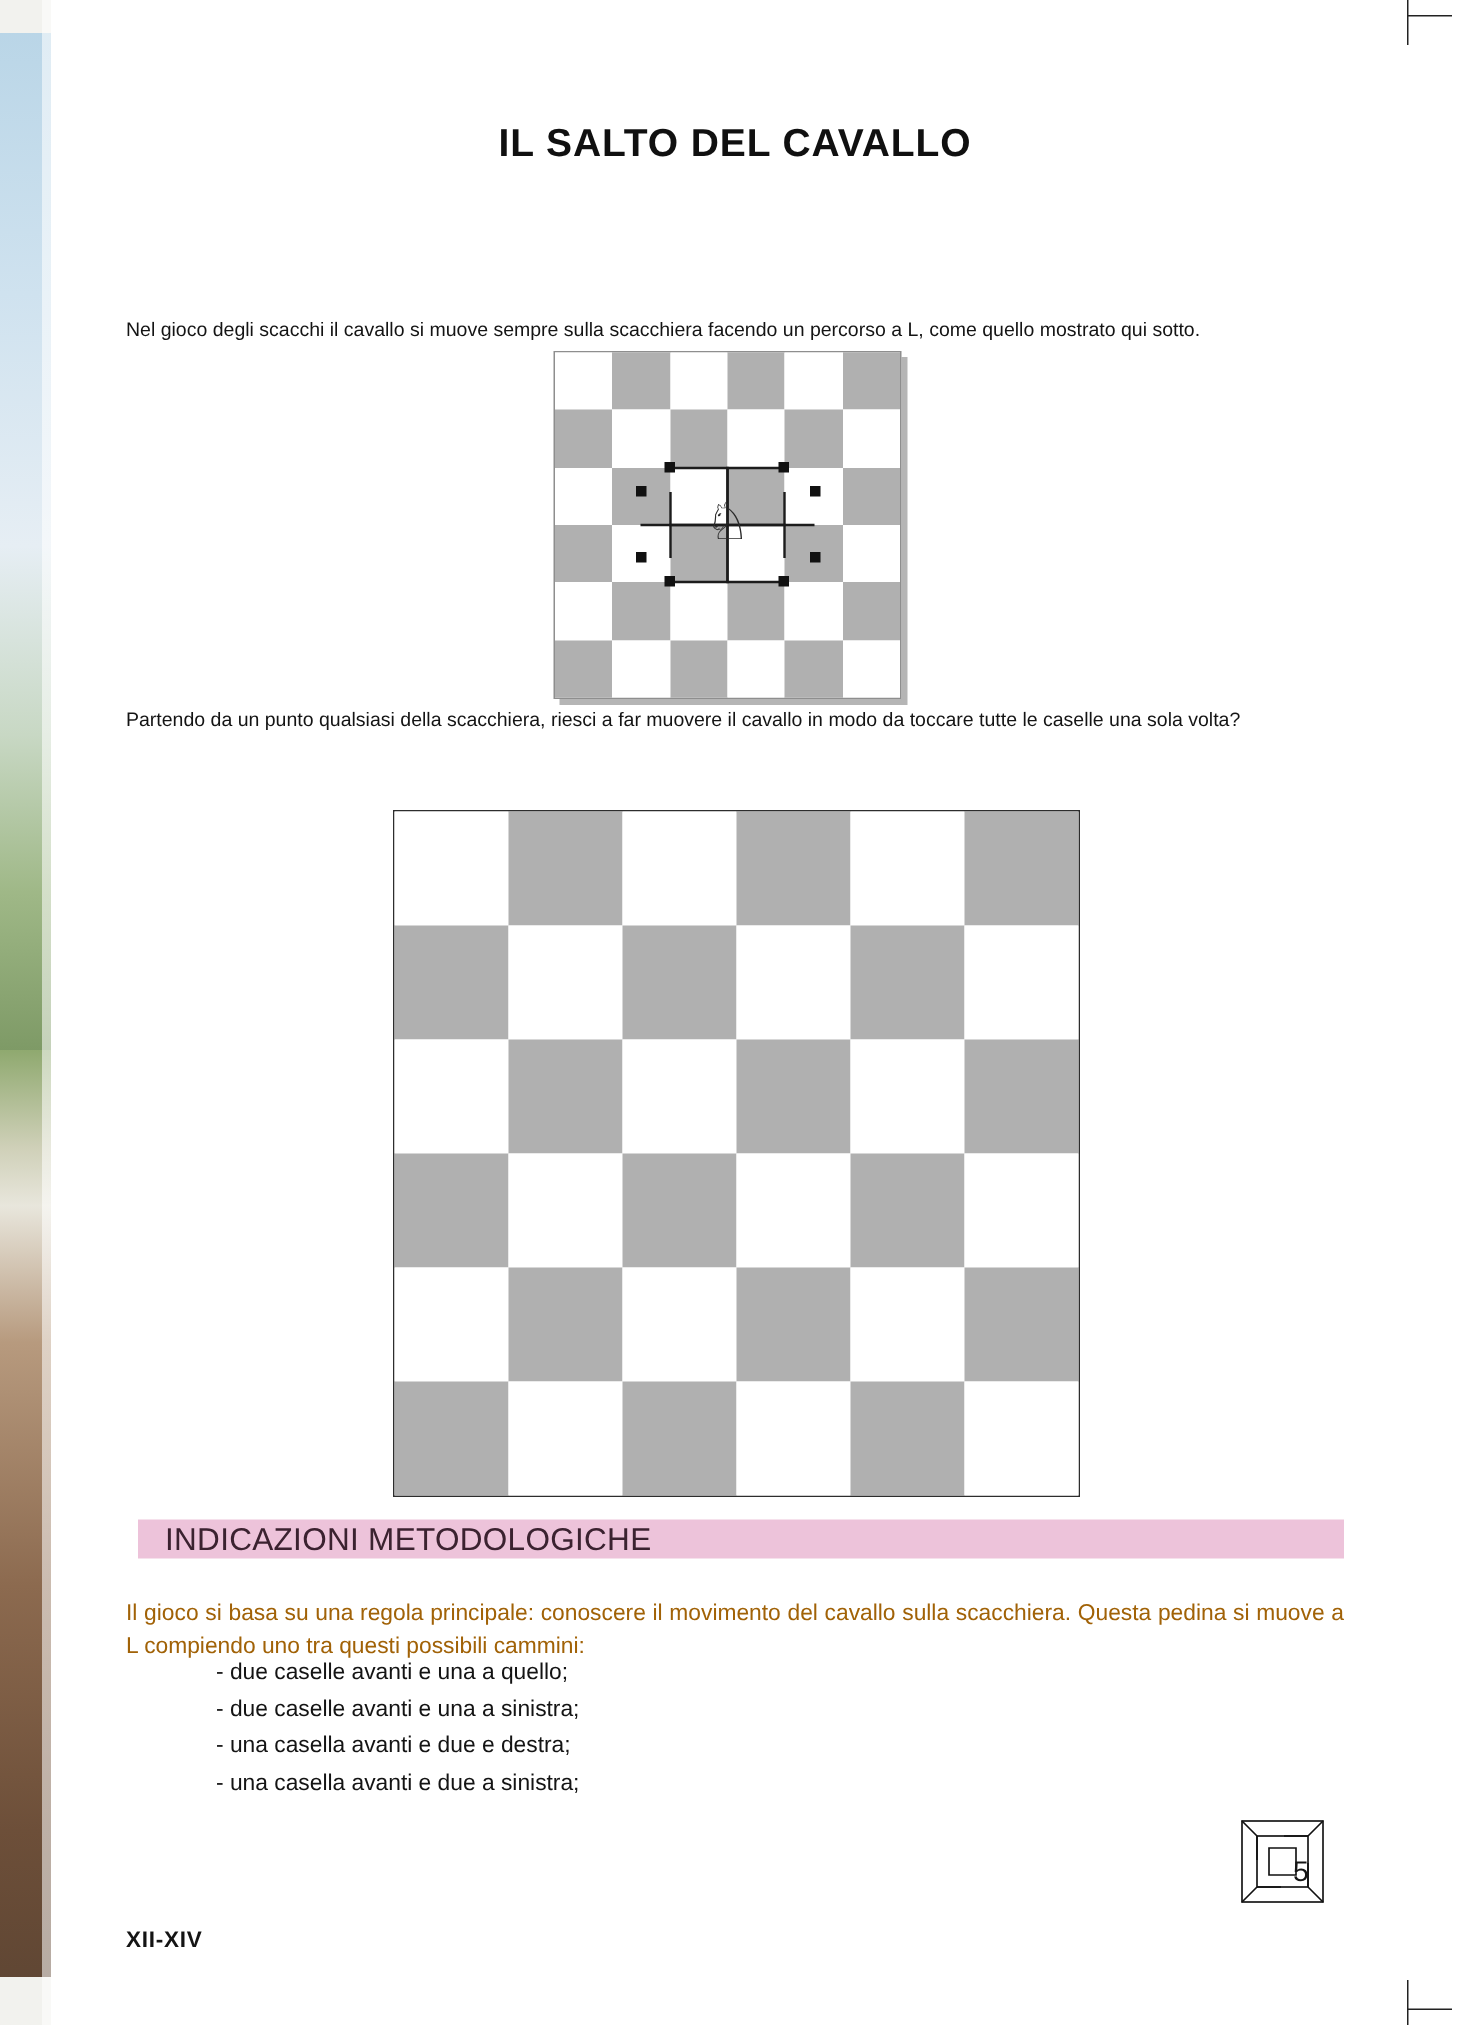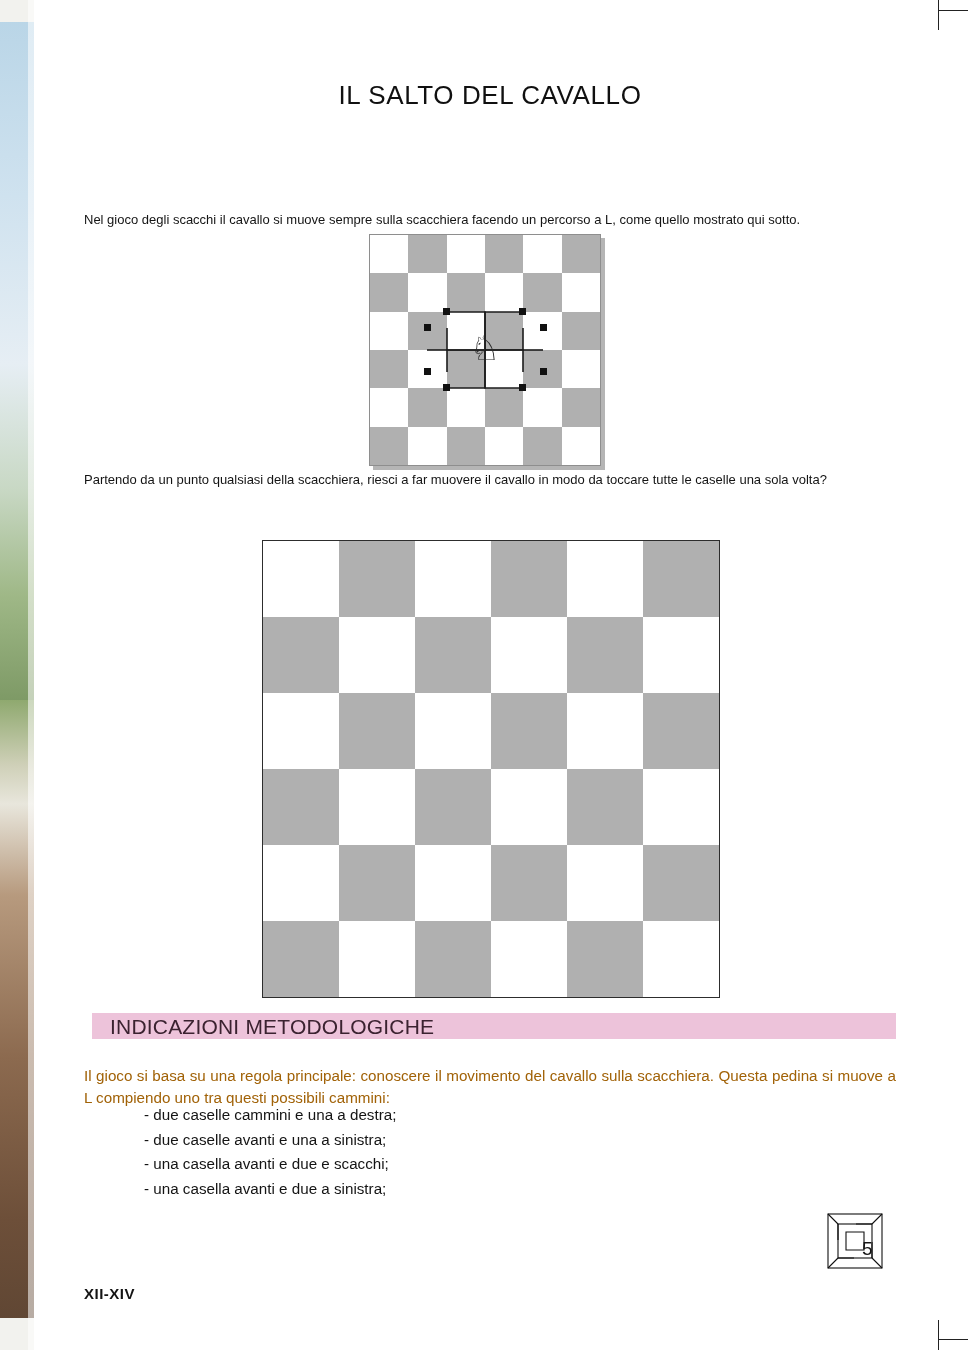--- a/index.html
+++ b/index.html
@@ -58,21 +58,21 @@
     height: 1350px;
   }
 
   h1.page-title {
     position: absolute;
     top: 80px;
     left: 0;
     width: 812px;
     text-align: center;
     font-size: 26px;
-    font-weight: normal;
+    font-weight: bold;
     letter-spacing: .6px;
     margin: 0;
     color: #101010;
   }
 
   .para {
     position: absolute;
     font-size: 13px;
     line-height: 1.32;
     color: #141414;
@@ -360,23 +360,23 @@
     <div class="cell-dark"></div>
     <div class="cell-light"></div>
     <div class="cell-dark"></div>
     <div class="cell-light"></div>
   </div>
 
   <div class="method-band"></div>
   <div class="method-title">INDICAZIONI METODOLOGICHE</div>
   <p class="method-text">Il gioco si basa su una regola principale: conoscere il movimento del cavallo sulla scacchiera. Questa pedina si muove a L compiendo uno tra questi possibili cammini:</p>
   <ul class="method-list">
-    <li>- due caselle cammini e una a destra;</li>
+    <li>- due caselle avanti e una a quello;</li>
     <li>- due caselle avanti e una a sinistra;</li>
-    <li>- una casella avanti e due e scacchi;</li>
+    <li>- una casella avanti e due e destra;</li>
     <li>- una casella avanti e due a sinistra;</li>
   </ul>
 
   <div class="footer-left">XII-XIV</div>
   <svg class="cube-mark" viewBox="0 0 62 62">
     <g stroke="#111" stroke-width="1.1" fill="none">
       <rect x="4" y="4" width="54" height="54"></rect>
       <rect x="14" y="14" width="34" height="34"></rect>
       <path d="M4,4 L14,14 M58,4 L48,14 M4,58 L14,48 M58,58 L48,48"></path>
       <path d="M14,14 L14,30 M48,14 L32,14 M48,48 L48,32 M14,48 L30,48"></path>

